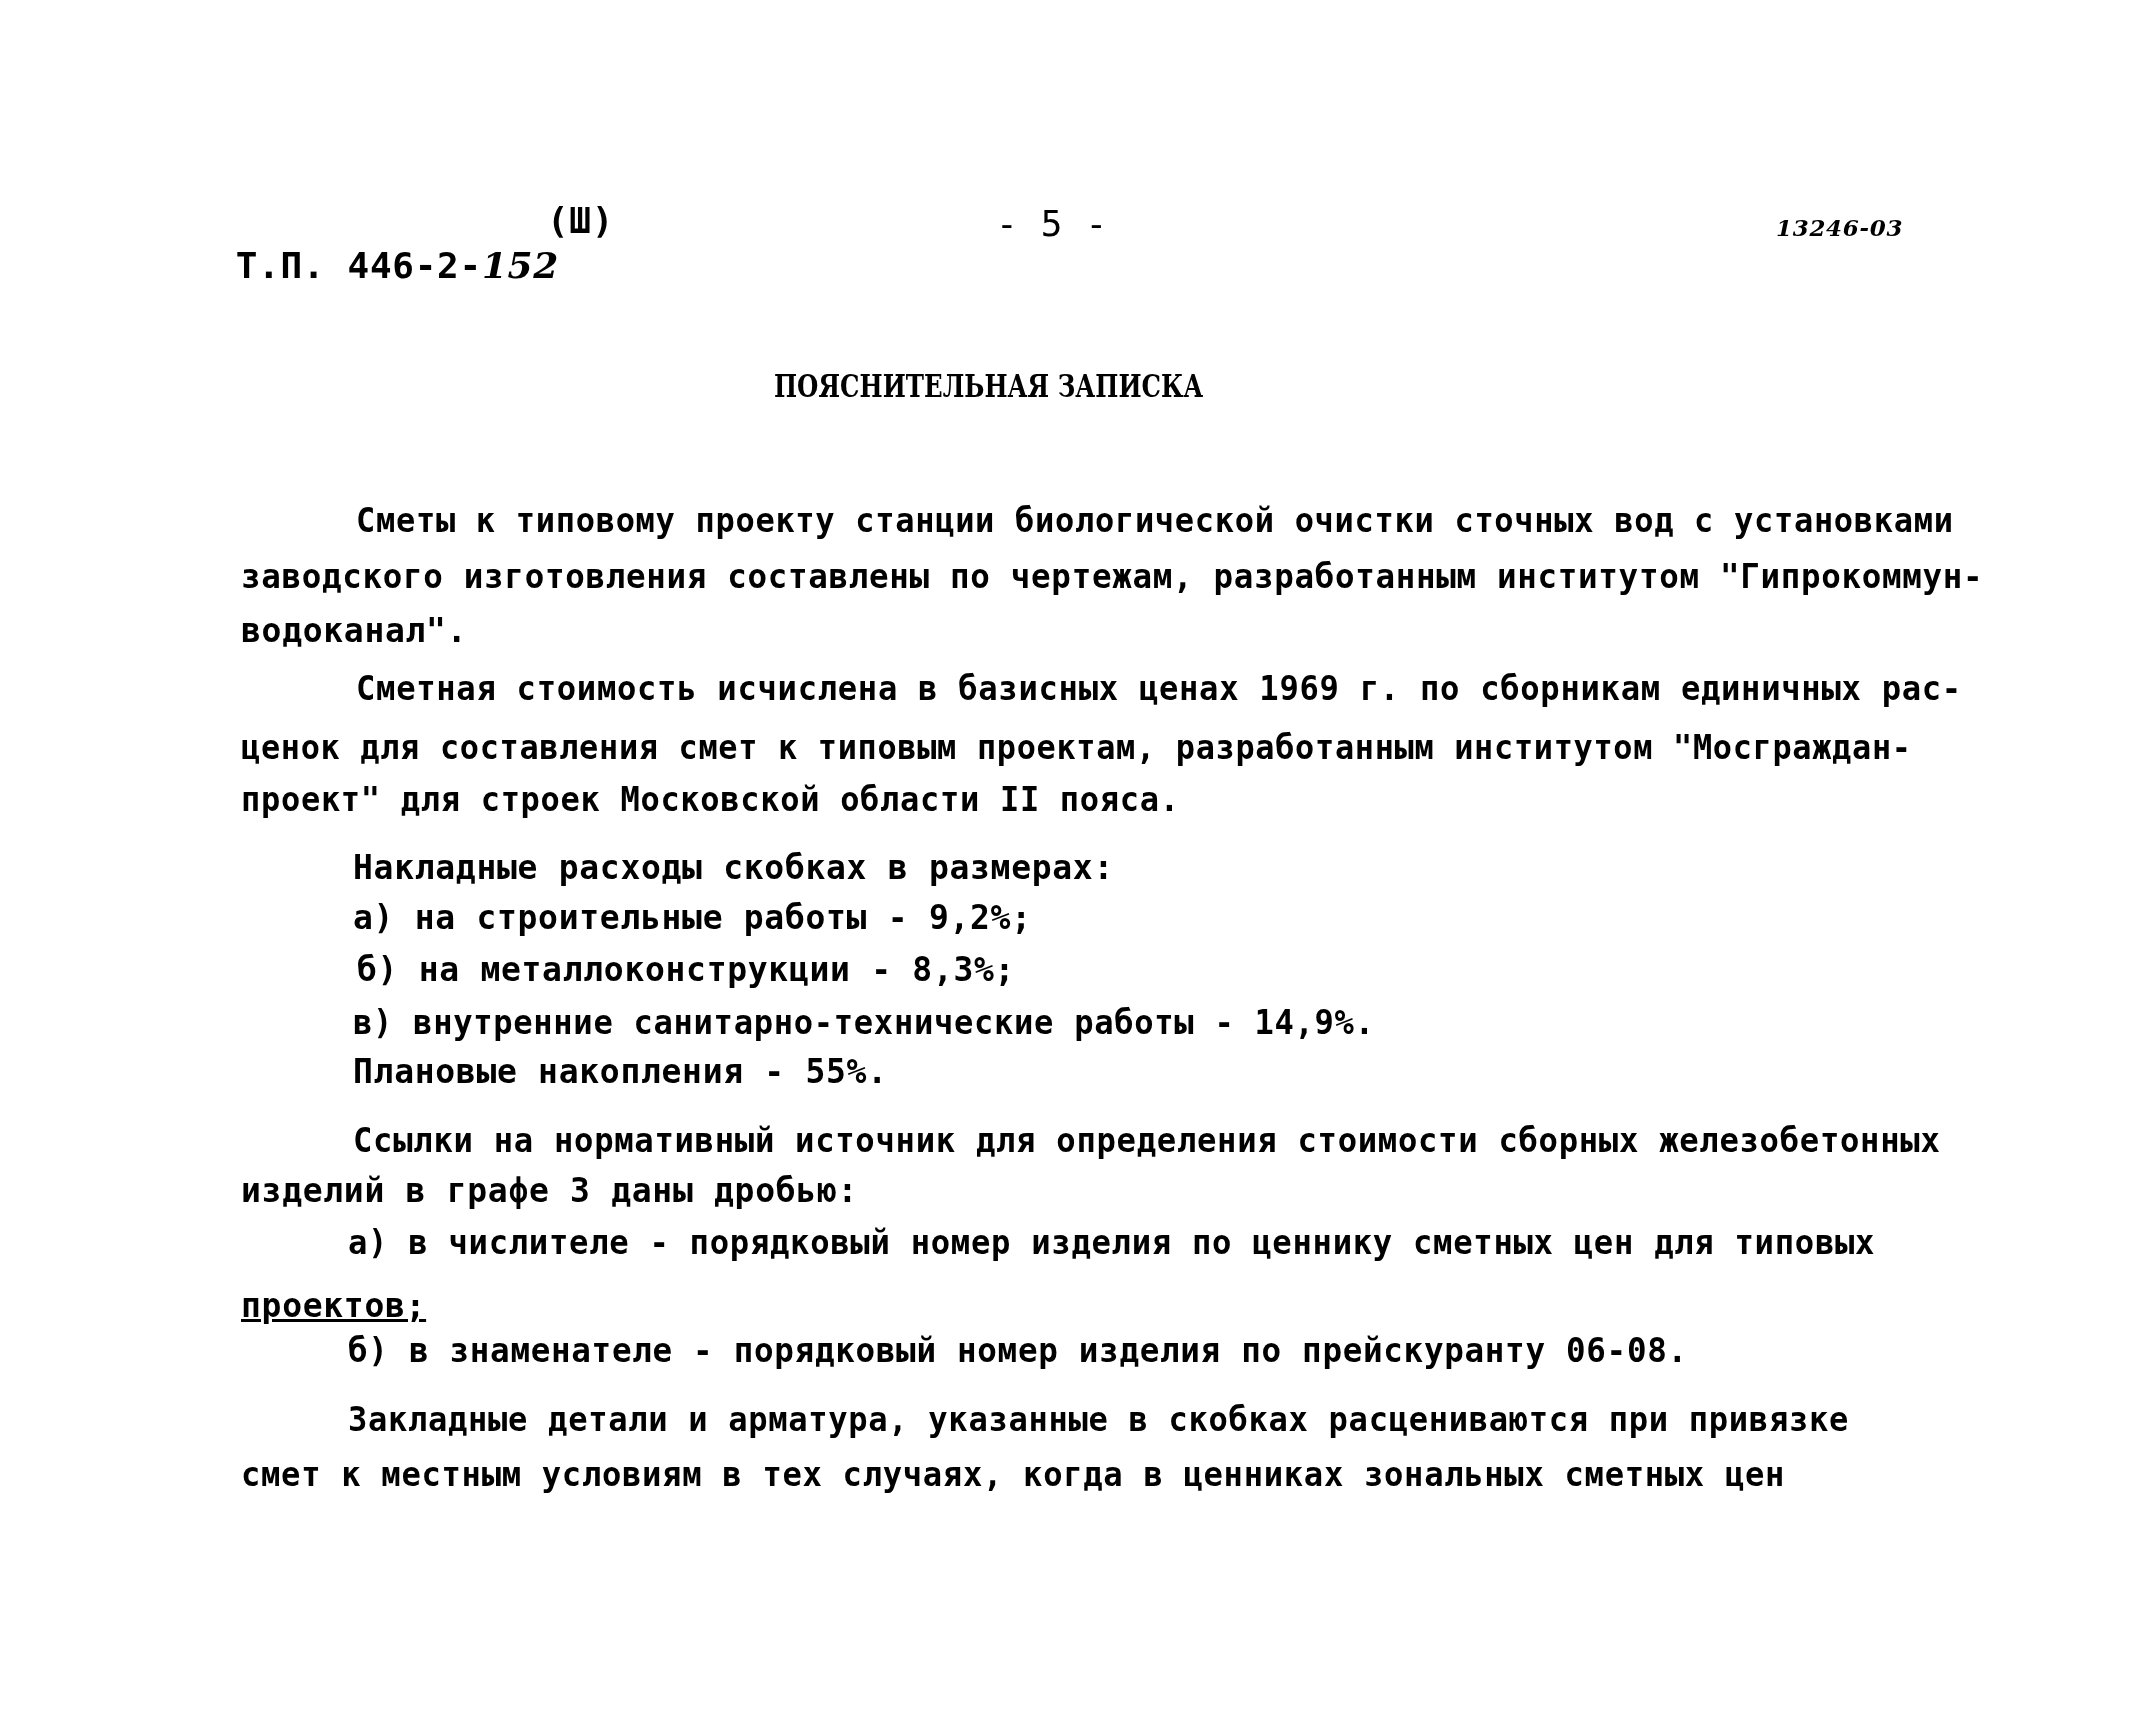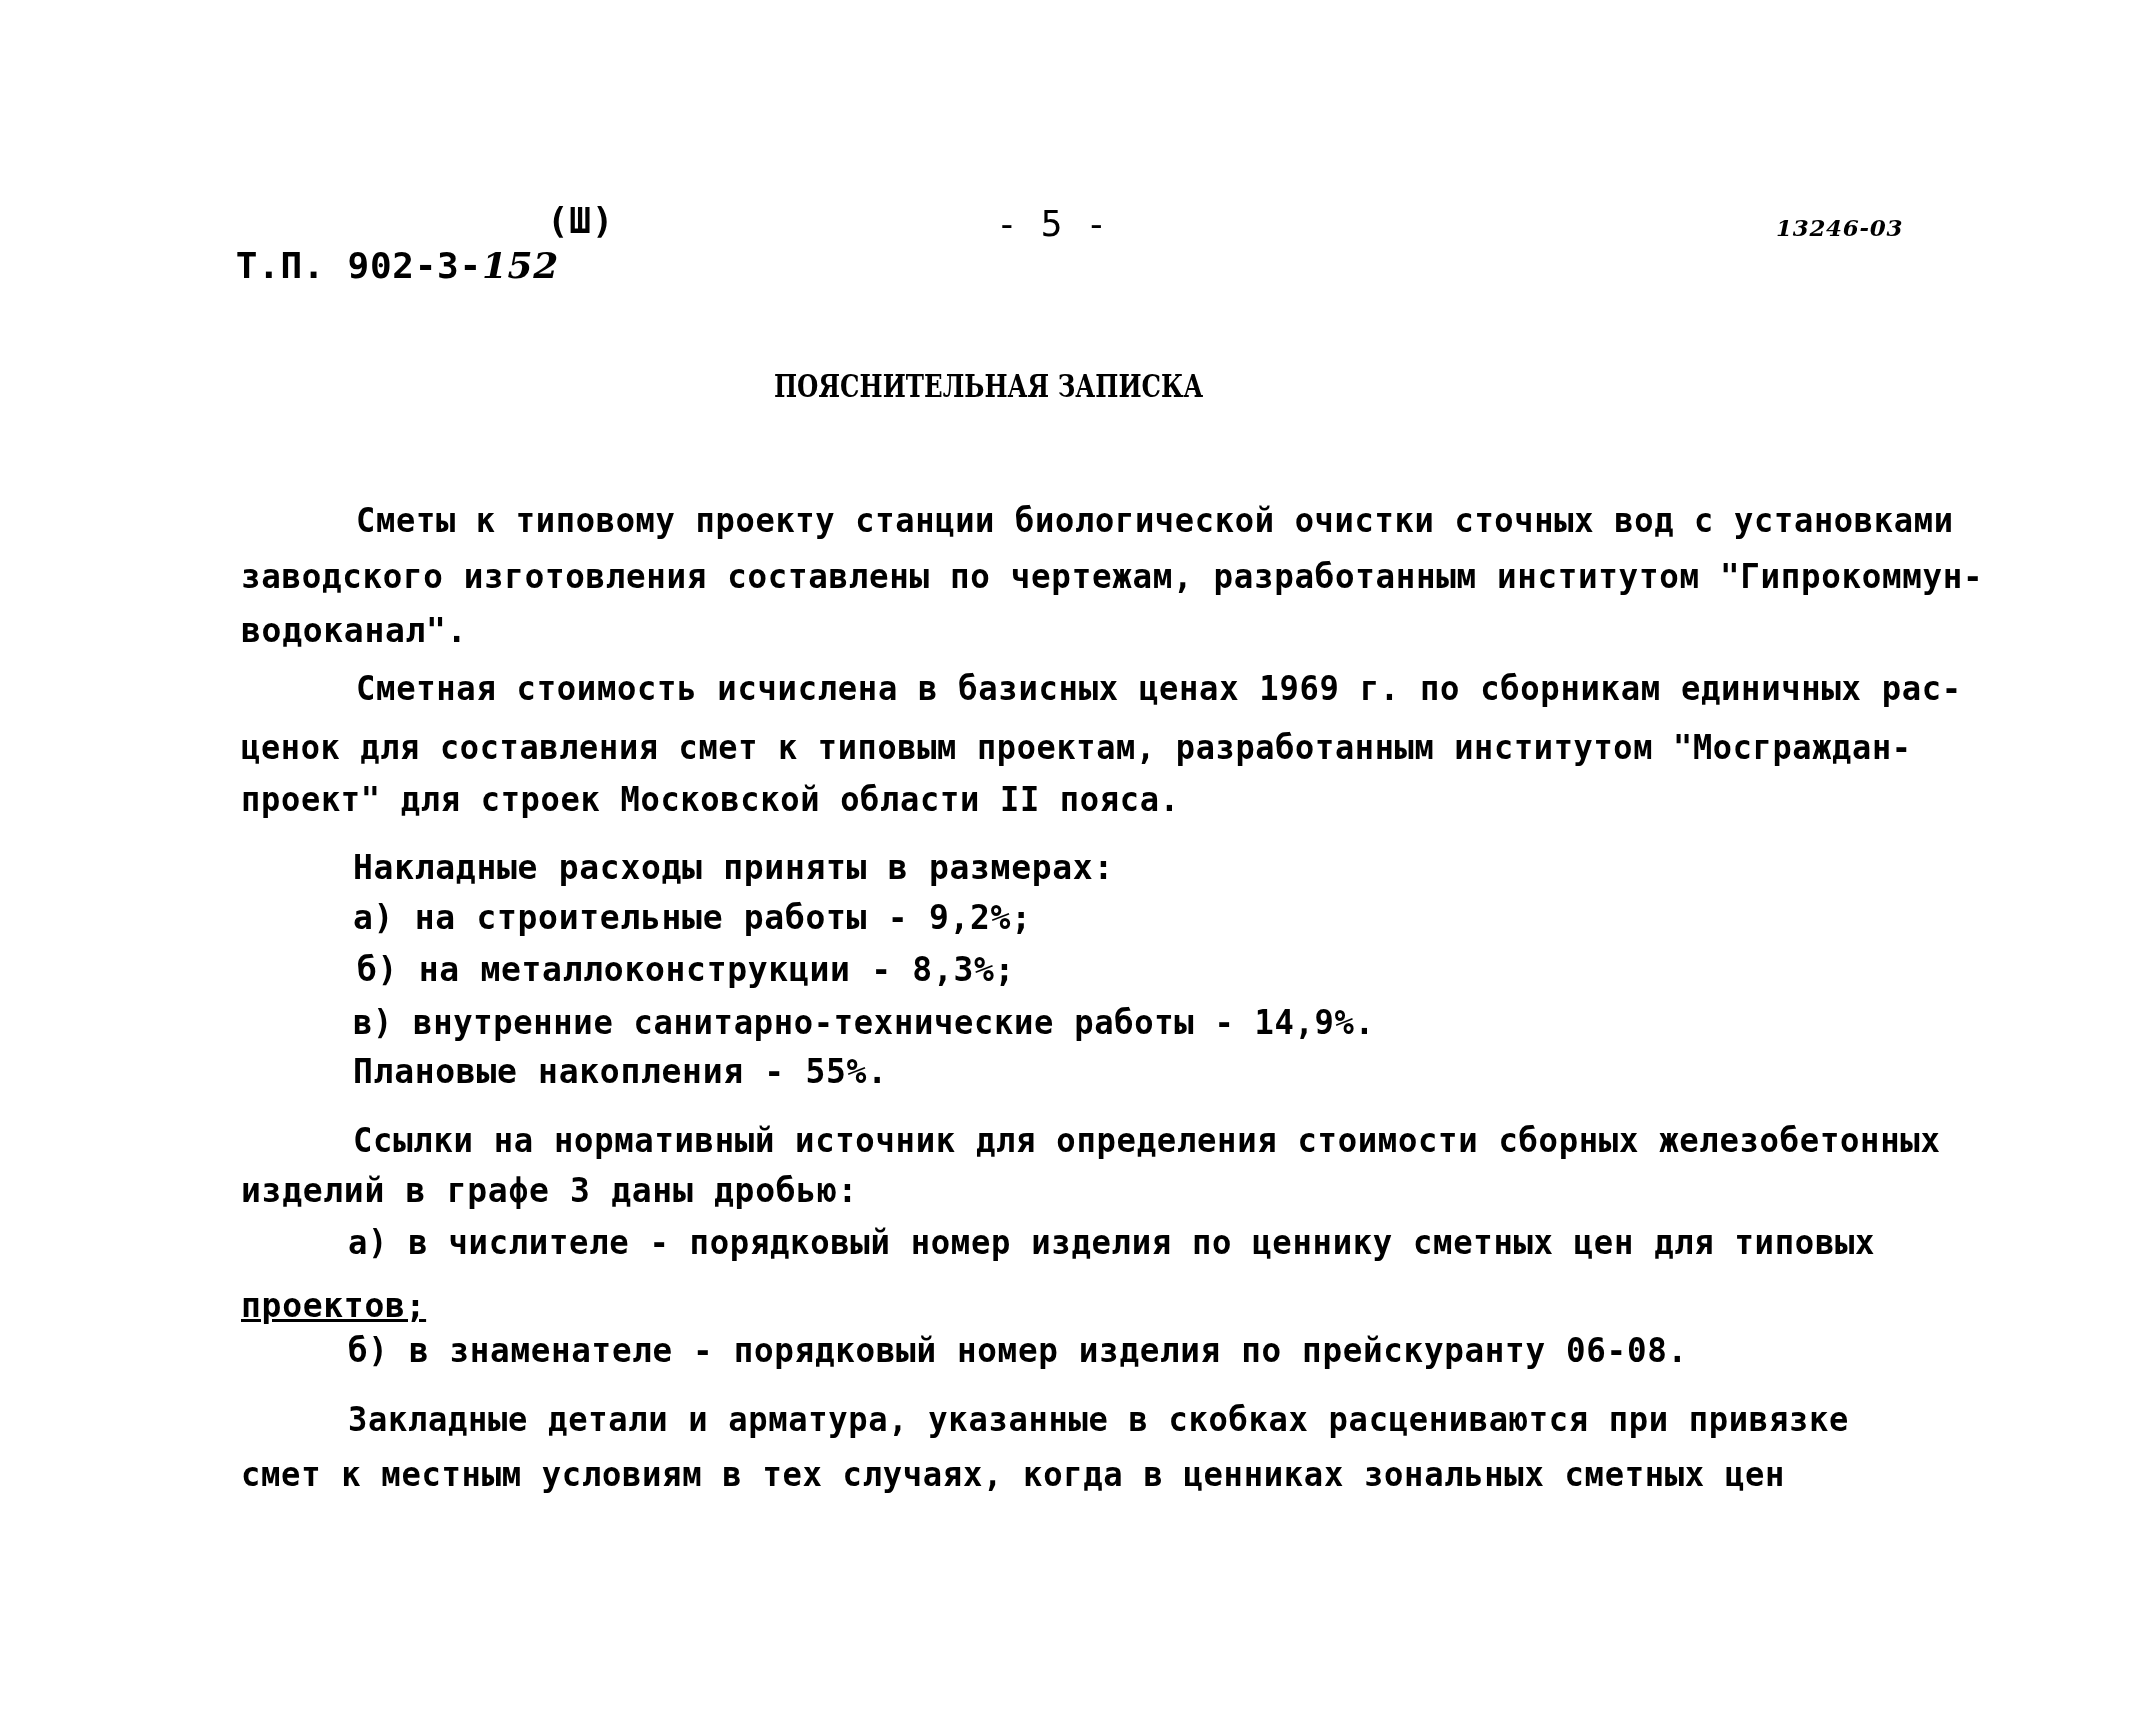--- a/index.html
+++ b/index.html
@@ -8,37 +8,37 @@
   .line { position: absolute; white-space: pre; font-weight: bold; font-size: 33px; line-height: 44px;
           letter-spacing: 0.7px; transform-origin: left center; }
   .hdr { font-size: 36px; }
   .hand { font-family: "DejaVu Serif", serif; font-style: italic; font-weight: bold; }
   .title { font-family: "DejaVu Serif", serif; font-size: 32px; letter-spacing: 0px; }
 </style>
 </head>
 <body>
 
 <div class="line hdr" style="left:191px; top:199px;">
-  <span>Т.П. 902-3-</span><span class="hand">152</span>
+  <span>Т.П. 446-2-</span><span class="hand">152</span>
 </div>
 <div class="line hdr" style="left:547px; top:199px;">(Ш)</div>
 <div class="line hdr" style="left:996px; top:202px; font-weight:normal;">- 5 -</div>
 <div class="line hdr hand" style="left:1776px; top:206px; font-size:23px;">13246-03</div>
 
 <div class="line title" style="left: 774px; top: 364px; transform: scaleX(0.765);">ПОЯСНИТЕЛЬНАЯ ЗАПИСКА</div>
 
 <div class="line" style="left: 356px; top: 499px; transform: scaleX(0.971);">Сметы к типовому проекту станции биологической очистки сточных вод с установками</div>
 <div class="line" style="left: 241px; top: 555px; transform: scaleX(0.985);">заводского изготовления составлены по чертежам, разработанным институтом "Гипрокоммун-</div>
 <div class="line" style="left:241px; top:609px;">водоканал".</div>
 
 <div class="line" style="left: 356px; top: 667px; transform: scaleX(0.976);">Сметная стоимость исчислена в базисных ценах 1969 г. по сборникам единичных рас-</div>
 <div class="line" style="left: 241px; top: 726px; transform: scaleX(0.967);">ценок для составления смет к типовым проектам, разработанным институтом "Мосграждан-</div>
 <div class="line" style="left: 241px; top: 778px; transform: scaleX(0.971);">проект" для строек Московской области II пояса.</div>
 
-<div class="line" style="left:353px; top:846px;">Накладные расходы приняты в размерах:</div>
+<div class="line" style="left:353px; top:846px;">Накладные расходы скобках в размерах:</div>
 <div class="line" style="left:353px; top:896px;">а) на строительные работы - 9,2%;</div>
 <div class="line" style="left:357px; top:948px;">б) на металлоконструкции - 8,3%;</div>
 <div class="line" style="left: 353px; top: 1001px; transform: scaleX(0.974);">в) внутренние санитарно-технические работы - 14,9%.</div>
 <div class="line" style="left:353px; top:1050px;">Плановые накопления - 55%.</div>
 
 <div class="line" style="left: 353px; top: 1119px; transform: scaleX(0.977);">Ссылки на нормативный источник для определения стоимости сборных железобетонных</div>
 <div class="line" style="left:241px; top:1169px;">изделий в графе 3 даны дробью:</div>
 <div class="line" style="left: 348px; top: 1221px; transform: scaleX(0.977);">а) в числителе - порядковый номер изделия по ценнику сметных цен для типовых</div>
 <div class="line" style="left:241px; top:1284px;text-decoration:underline;">проектов;</div>
 <div class="line" style="left: 348px; top: 1329px; transform: scaleX(0.987);">б) в знаменателе - порядковый номер изделия по прейскуранту 06-08.</div>

